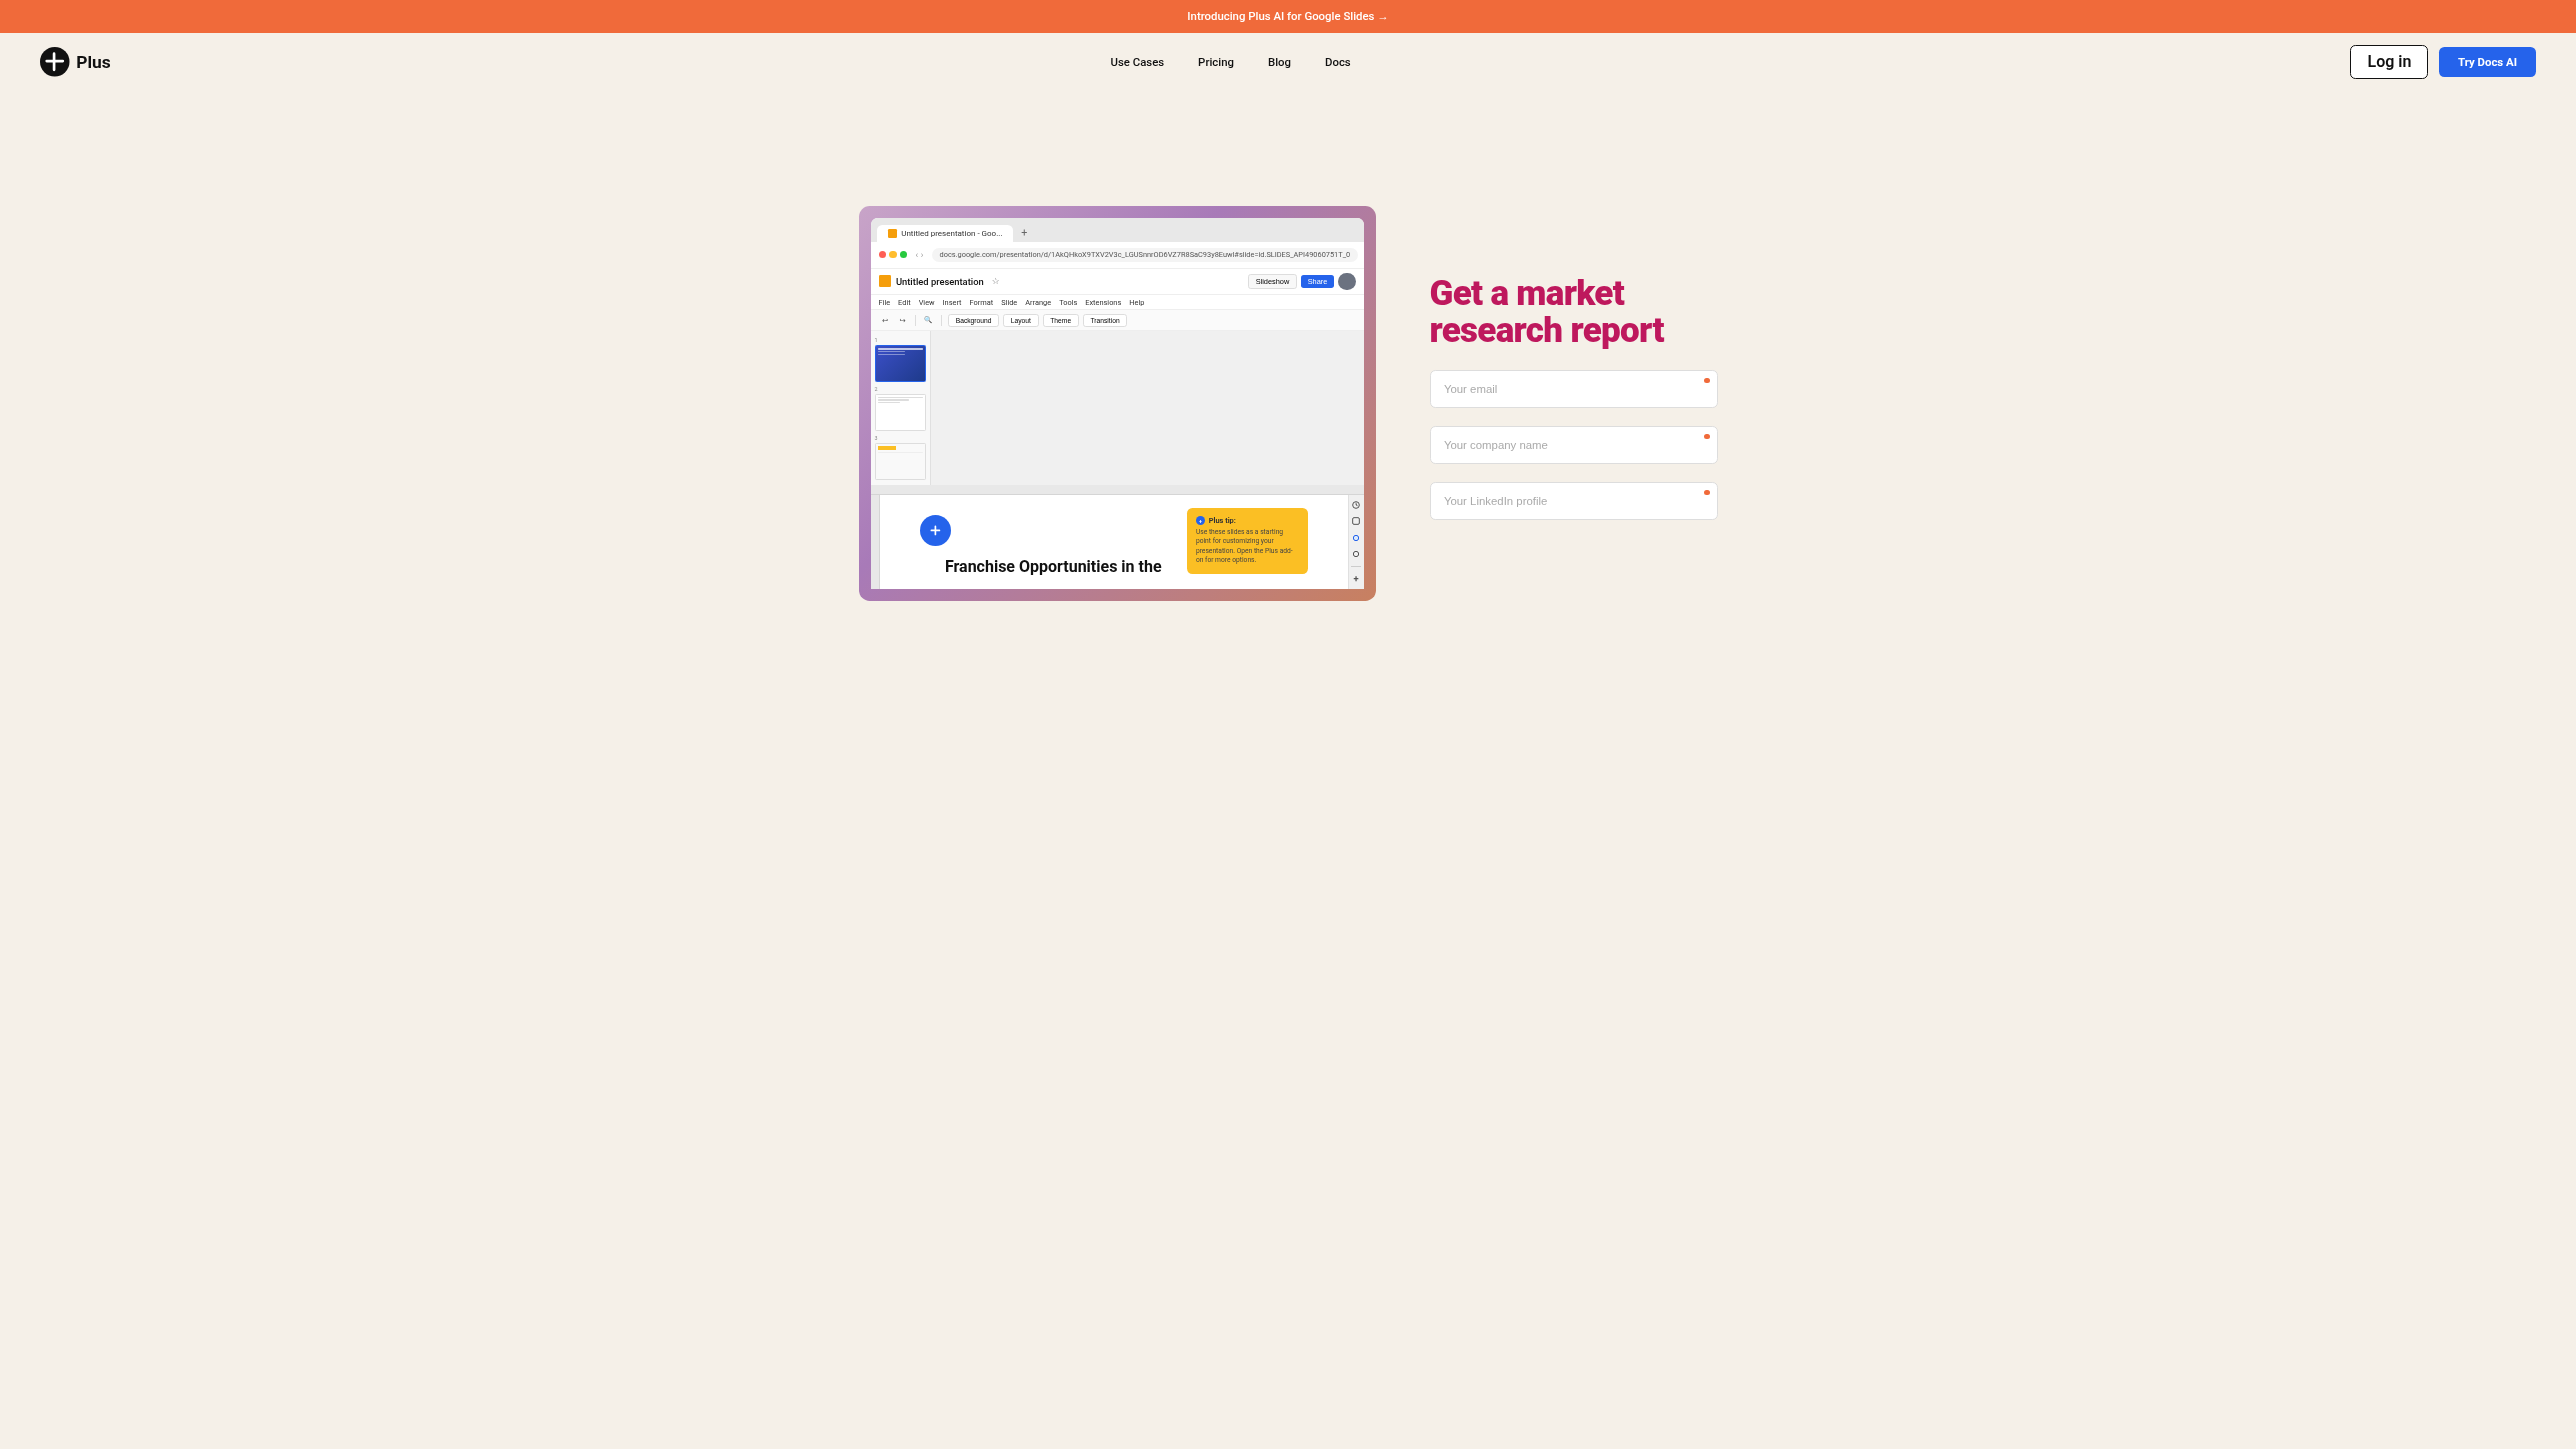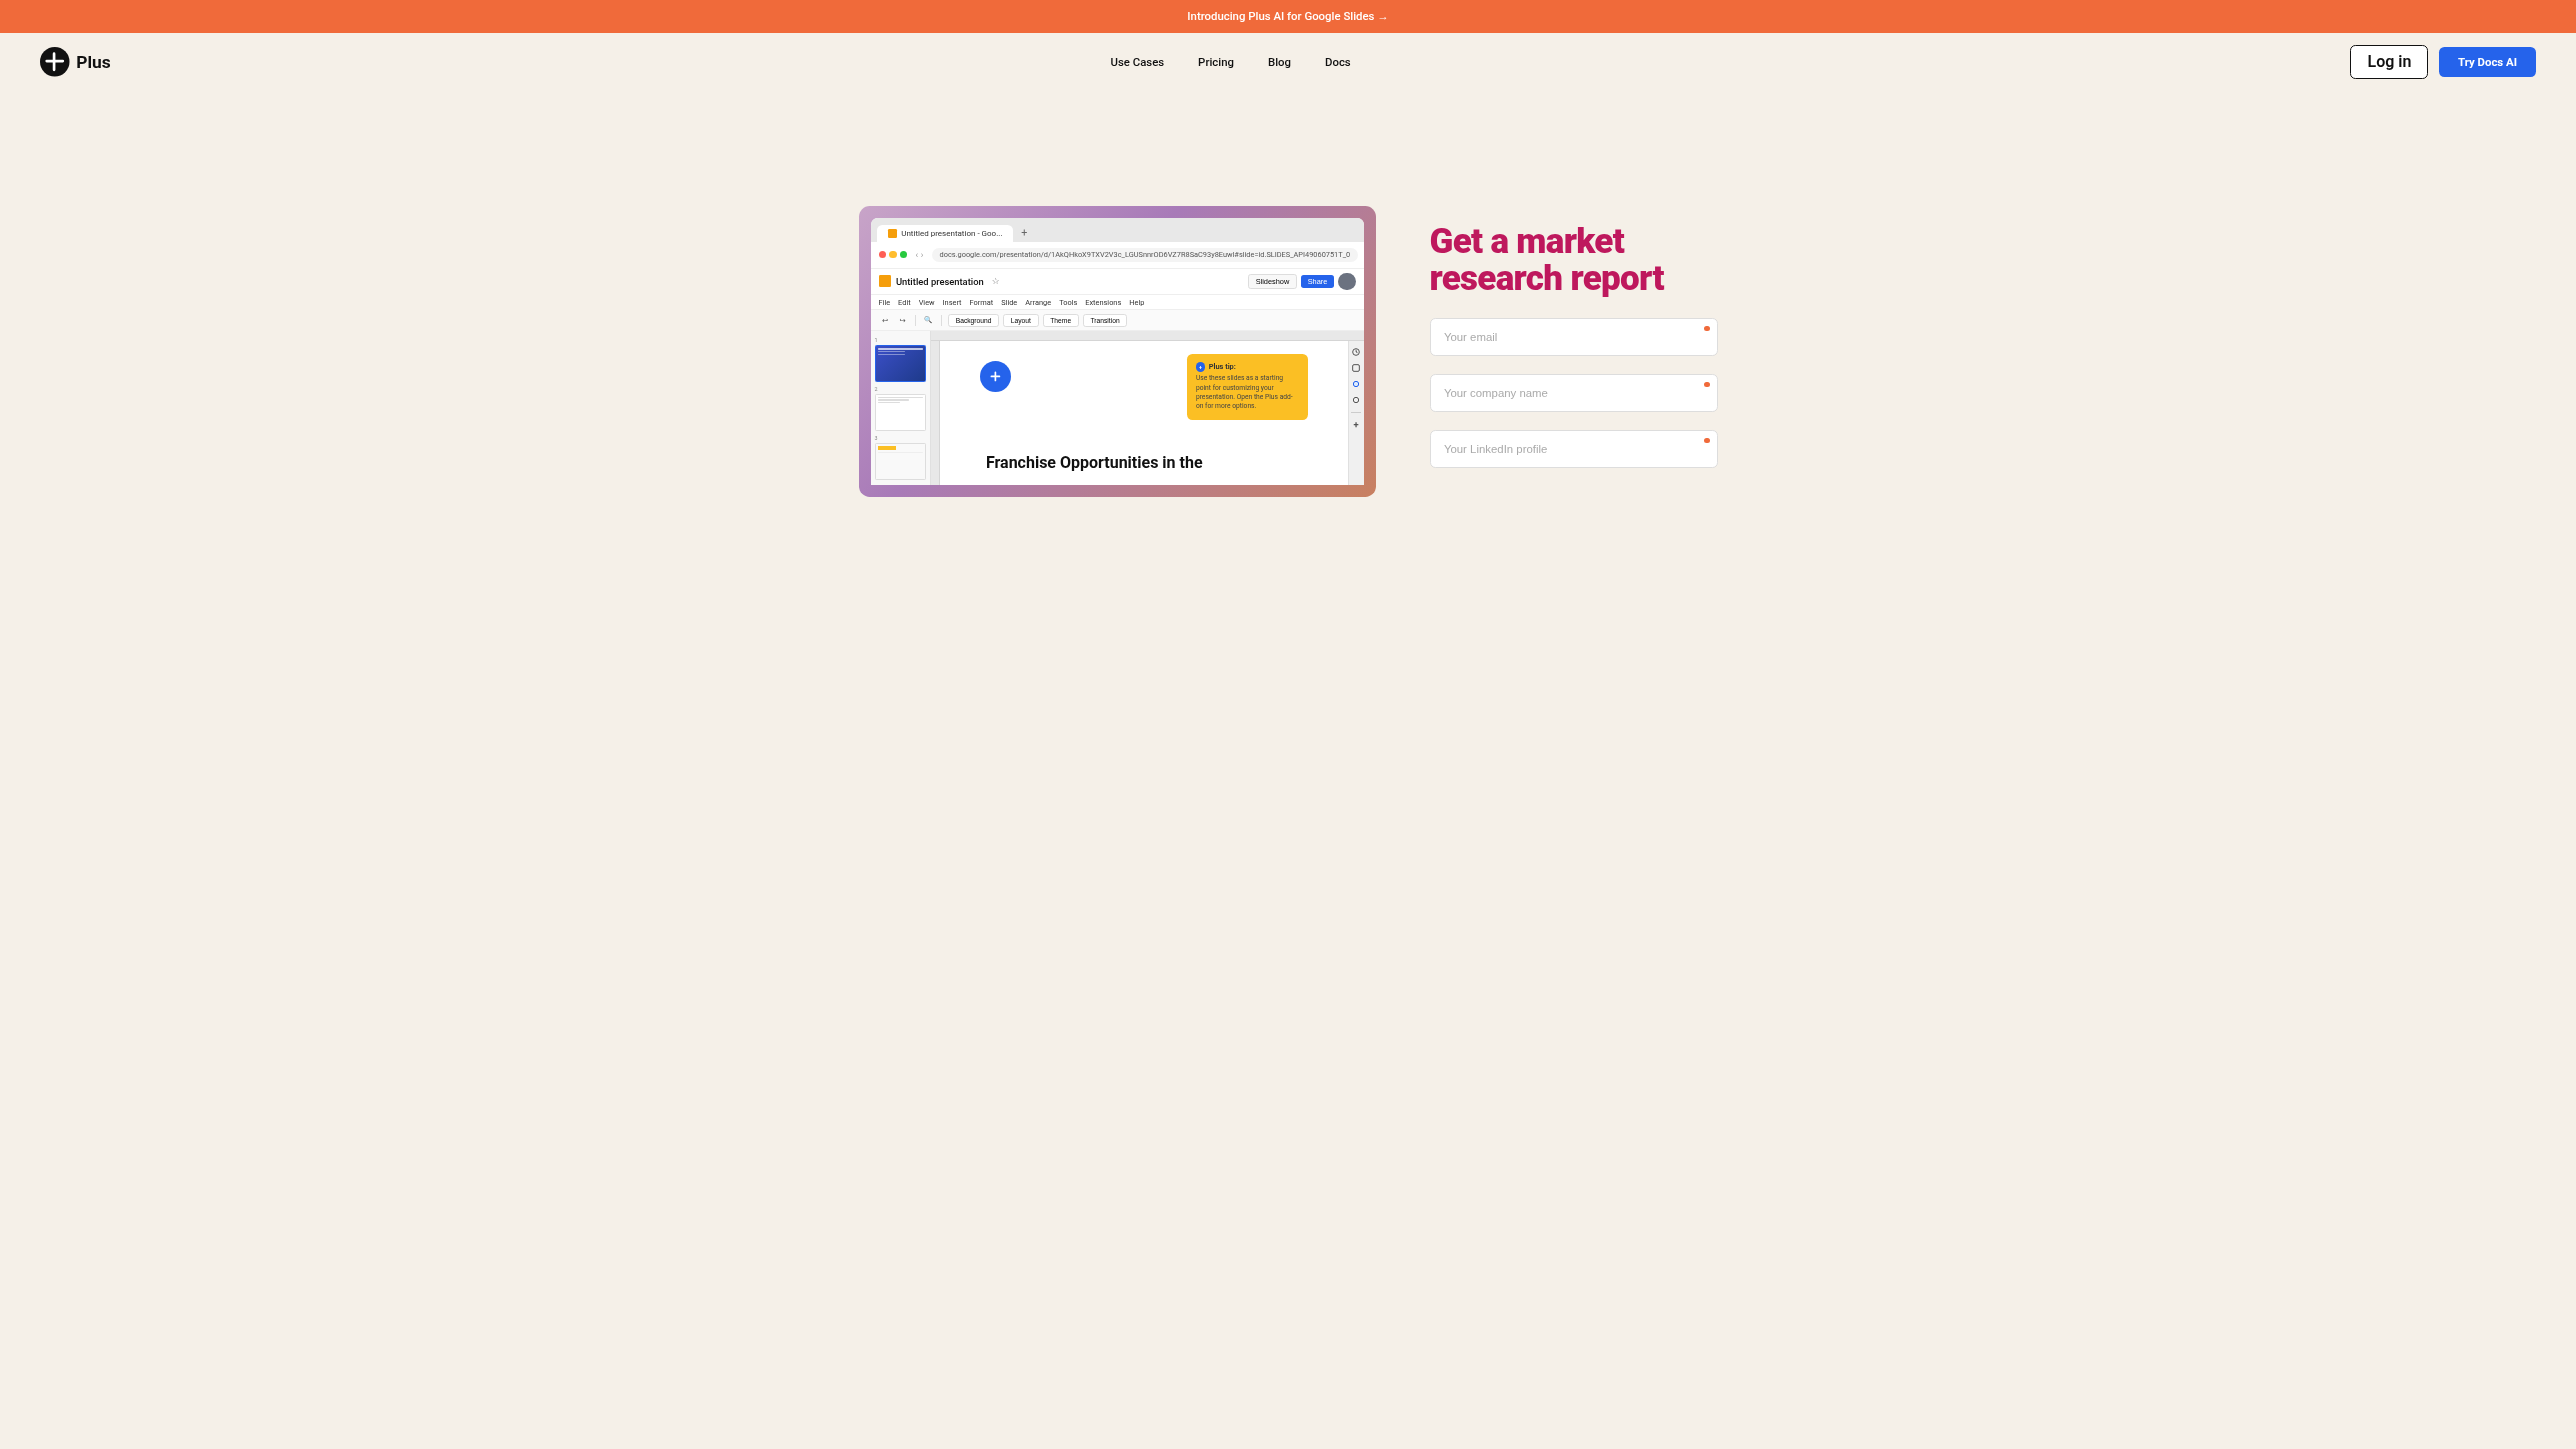--- a/index.html
+++ b/index.html
@@ -295,20 +295,21 @@
       width: 0.7px;
       height: 10.7px;
       background: #ddd;
       margin: 0 2px;
     }
 
     .slide-area-wrapper {
       display: flex;
       background: #f0f0f0;
       min-height: 148px;
+      flex-direction: column;
     }
 
     .slide-panel {
       width: 60px;
       background: #f8f8f8;
       border-right: 0.7px solid #e0e0e0;
       padding: 5.4px 4px;
       display: flex;
       flex-direction: column;
       gap: 4px;
@@ -440,21 +441,21 @@
 
     .plus-tip-text {
       font-size: 6.7px;
       color: #444;
       line-height: 1.4;
     }
 
     .slide-title-text {
       position: absolute;
       bottom: 13.4px;
-      left: 46px;
+      left: 65px;
       font-size: 16px;
       font-weight: 700;
       color: #111;
     }
 
     .side-toolbar {
       width: 16px;
       background: #f0f0f0;
       border-left: 0.7px solid #e0e0e0;
       padding: 5.4px 2.7px;

